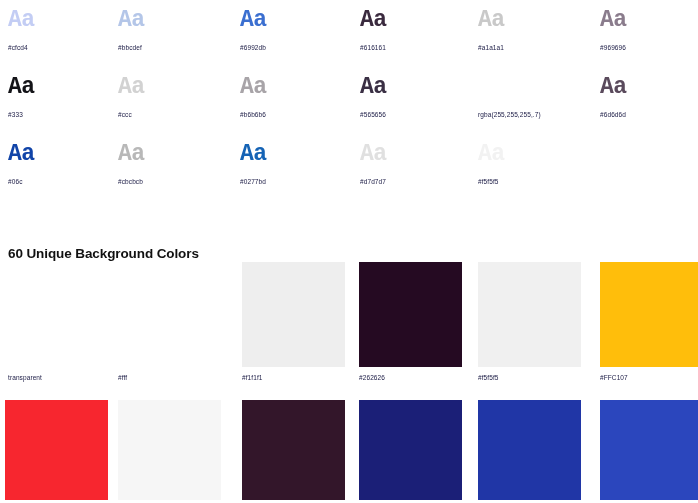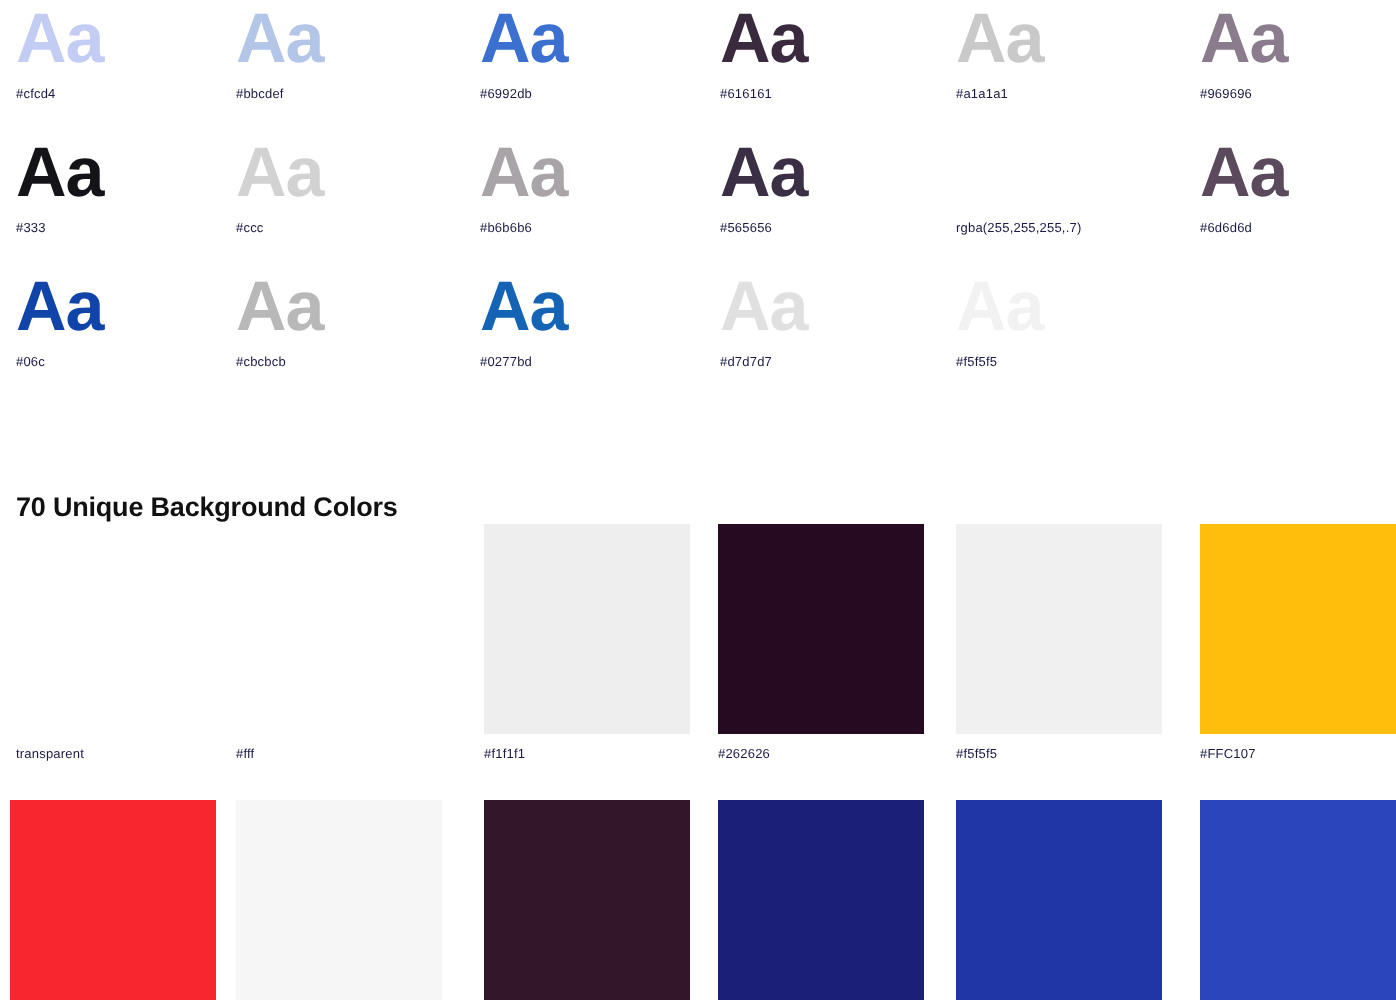--- a/index.html
+++ b/index.html
@@ -27,23 +27,23 @@
     height: 67px;
     width: 698px;
   }
   .type-cell {
     position: absolute;
     top: 0;
     width: 112px;
     height: 67px;
   }
   .aa-sample {
-    font-family: Liberation Sans, sans-serif;
+    font-family: Liberation Mono, monospace;
     font-weight: bold;
-    font-size: 35px;
+    font-size: 23px;
     line-height: 40px;
     letter-spacing: -0.5px;
     white-space: nowrap;
     display: block;
     height: 40px;
     overflow: visible;
   }
   .swatch-label {
     display: block;
     font-family: "Liberation Sans", sans-serif;
@@ -176,21 +176,21 @@
         <span class="aa-sample" style="color: rgb(224, 224, 224);">Aa</span>
         <span class="swatch-label">#d7d7d7</span>
       </div>
       <div class="type-cell" style="left: 478px;">
         <span class="aa-sample" style="color: rgb(242, 242, 242);">Aa</span>
         <span class="swatch-label">#f5f5f5</span>
       </div>
     </div>
   </div>
 
-<h2 id="bg-heading">70 Unique Background Colors</h2>
+<h2 id="bg-heading">60 Unique Background Colors</h2>
 
 <div id="bg-section">
     <div class="bg-row row-1">
       <div class="bg-cell" style="left: 8px;">
         <span class="bg-chip chip-transparent"></span>
         <span class="swatch-label">transparent</span>
       </div>
       <div class="bg-cell" style="left: 118px;">
         <span class="bg-chip chip-transparent"></span>
         <span class="swatch-label">#fff</span>

